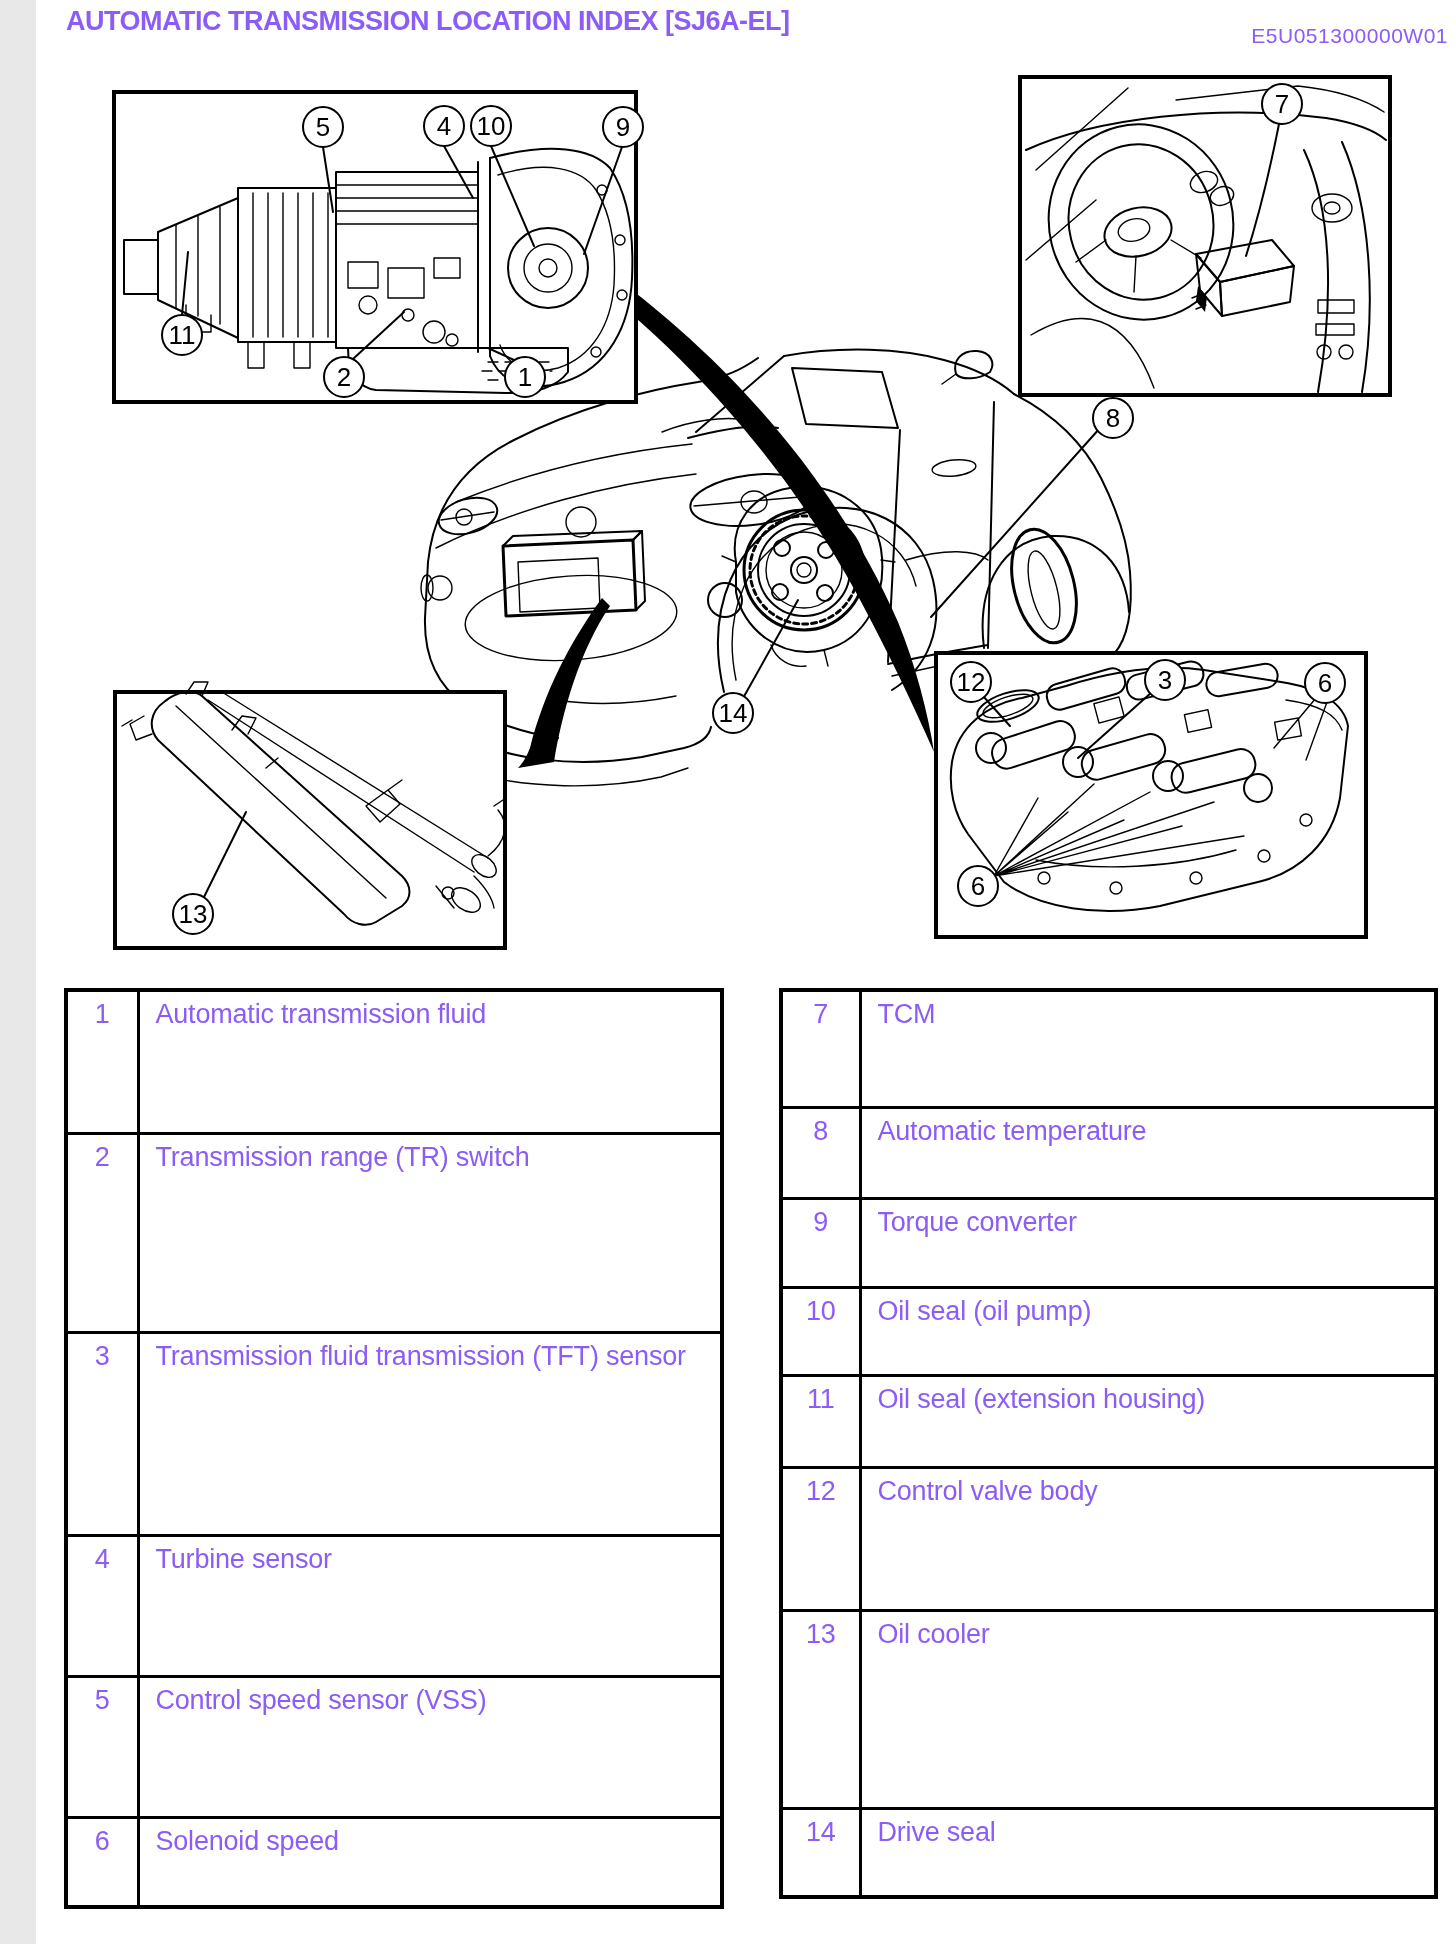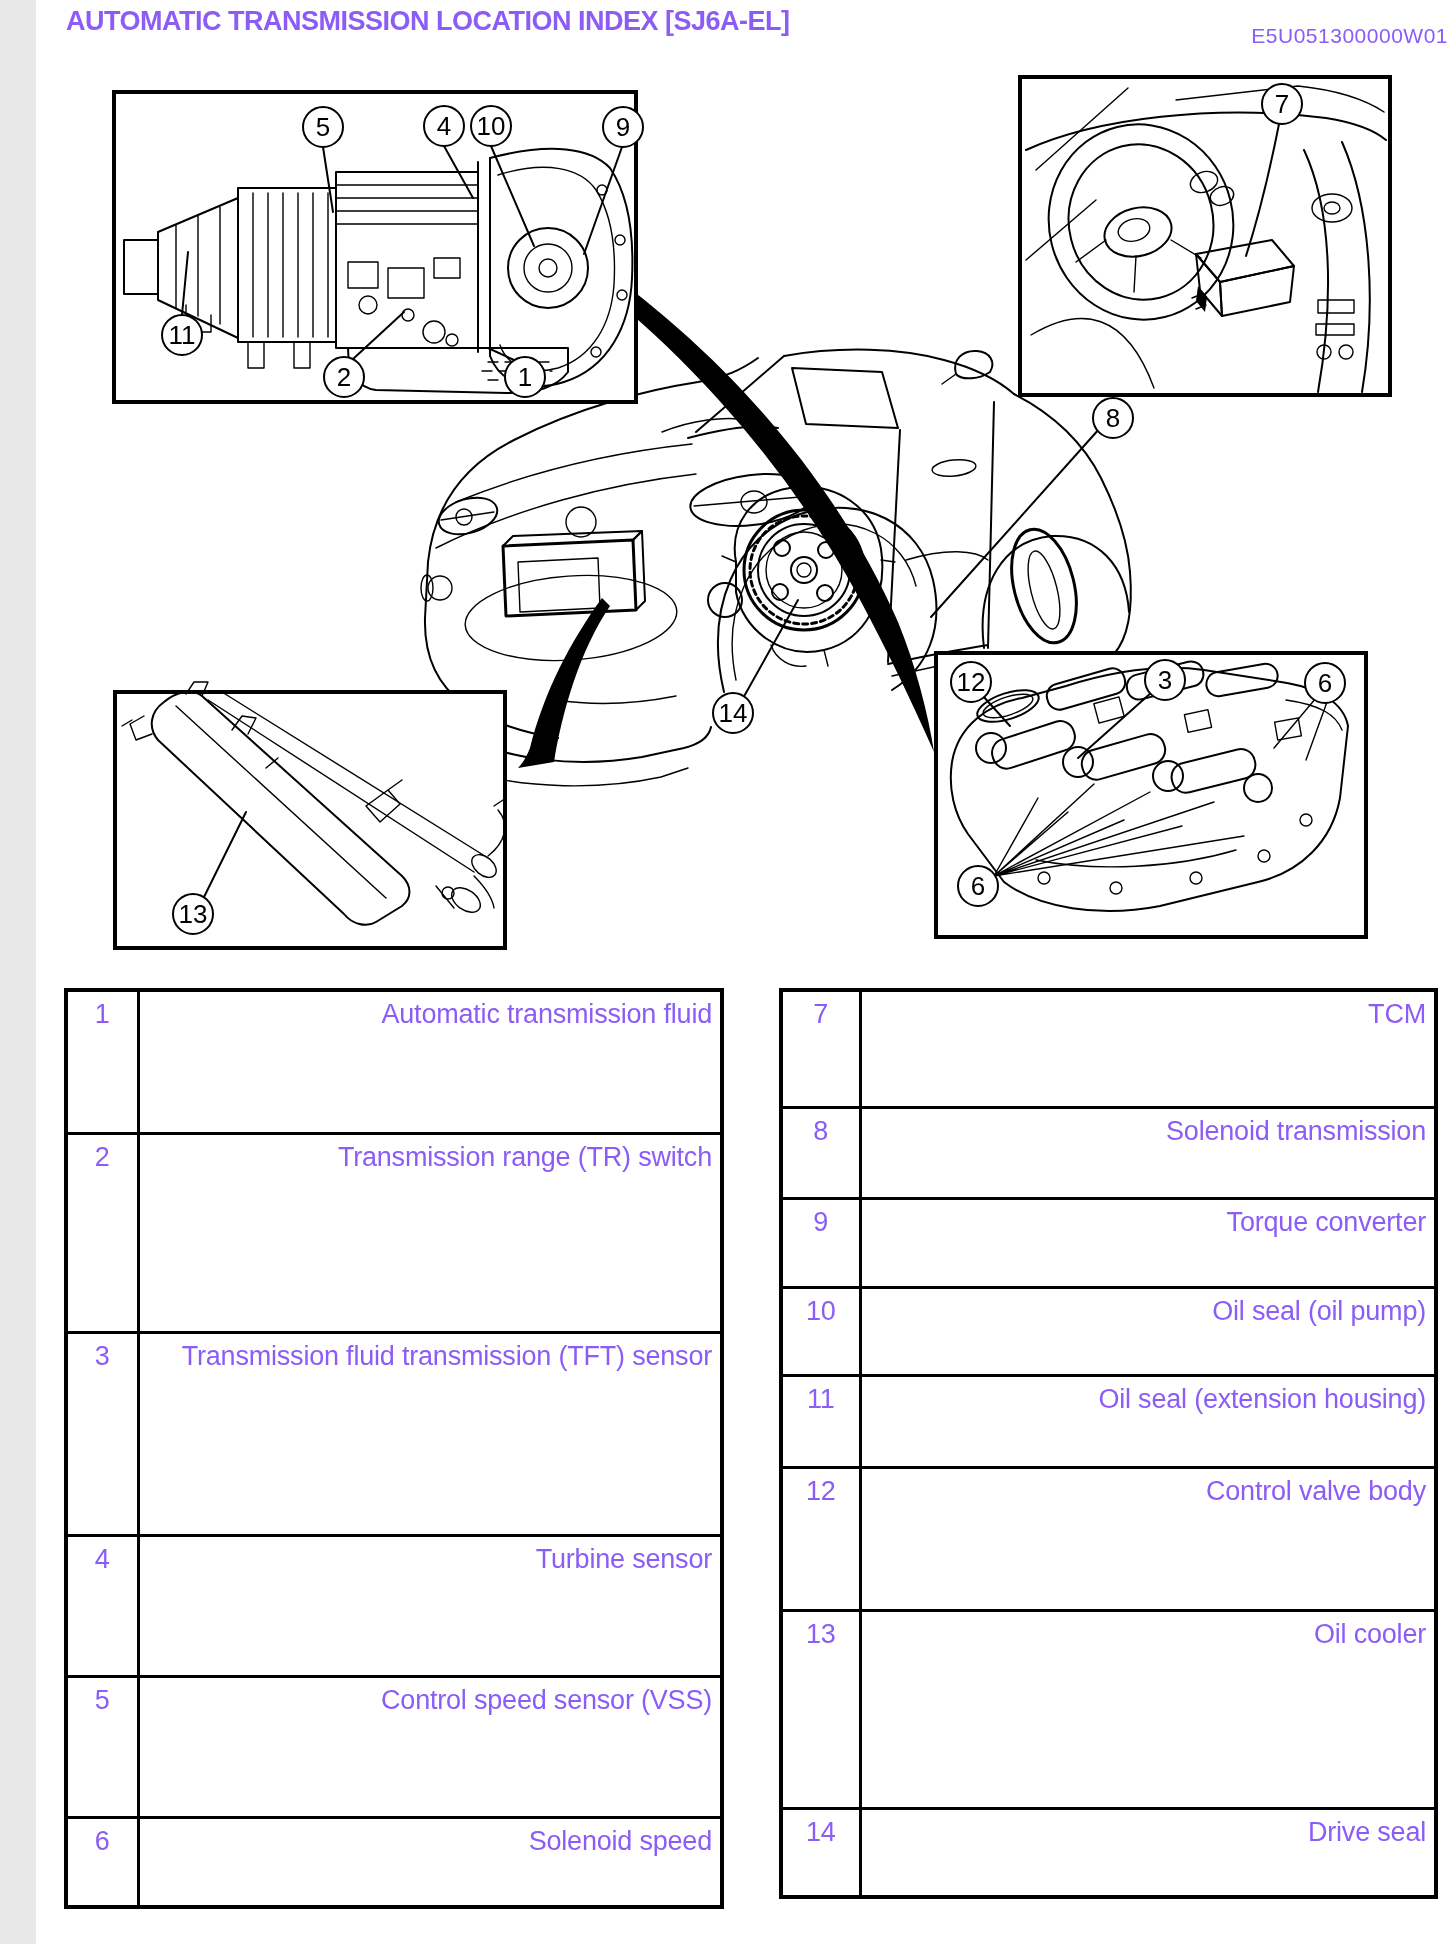--- a/index.html
+++ b/index.html
@@ -27,21 +27,21 @@
                   text-anchor:middle; fill:#000; }
   .index-table {
     position:absolute; border-collapse:collapse; table-layout:fixed;
     border:4px solid #000; background:#fff;
   }
   .index-table td {
     border:3px solid #000; vertical-align:top; font-size:27px; line-height:1.15;
     letter-spacing:-0.2px; overflow:hidden;
   }
   .index-table td.num   { text-align:center; padding:7px 0 0 0; }
-  .index-table td.label { padding:7px 8px 0 16px;text-align:right; }
+  .index-table td.label { padding:7px 8px 0 16px; }
   #tbl-left  { left:28px;  top:988px; width:660px; }
   #tbl-right { left:743px; top:988px; width:659px; }
 </style>
 </head>
 <body>
 
 <div class="page">
 
   <div class="doc-title">AUTOMATIC TRANSMISSION LOCATION INDEX [SJ6A-EL]</div>
   <div class="doc-code">E5U051300000W01</div>
@@ -350,21 +350,21 @@
         <col style="width:79px">
         <col>
       </colgroup>
     <tbody>
       <tr style="height:117px">
         <td class="num">7</td>
         <td class="label">TCM</td>
       </tr>
       <tr style="height:91px">
         <td class="num">8</td>
-        <td class="label">Solenoid transmission</td>
+        <td class="label">Automatic temperature</td>
       </tr>
       <tr style="height:89px">
         <td class="num">9</td>
         <td class="label">Torque converter</td>
       </tr>
       <tr style="height:88px">
         <td class="num">10</td>
         <td class="label">Oil seal (oil pump)</td>
       </tr>
       <tr style="height:92px">

